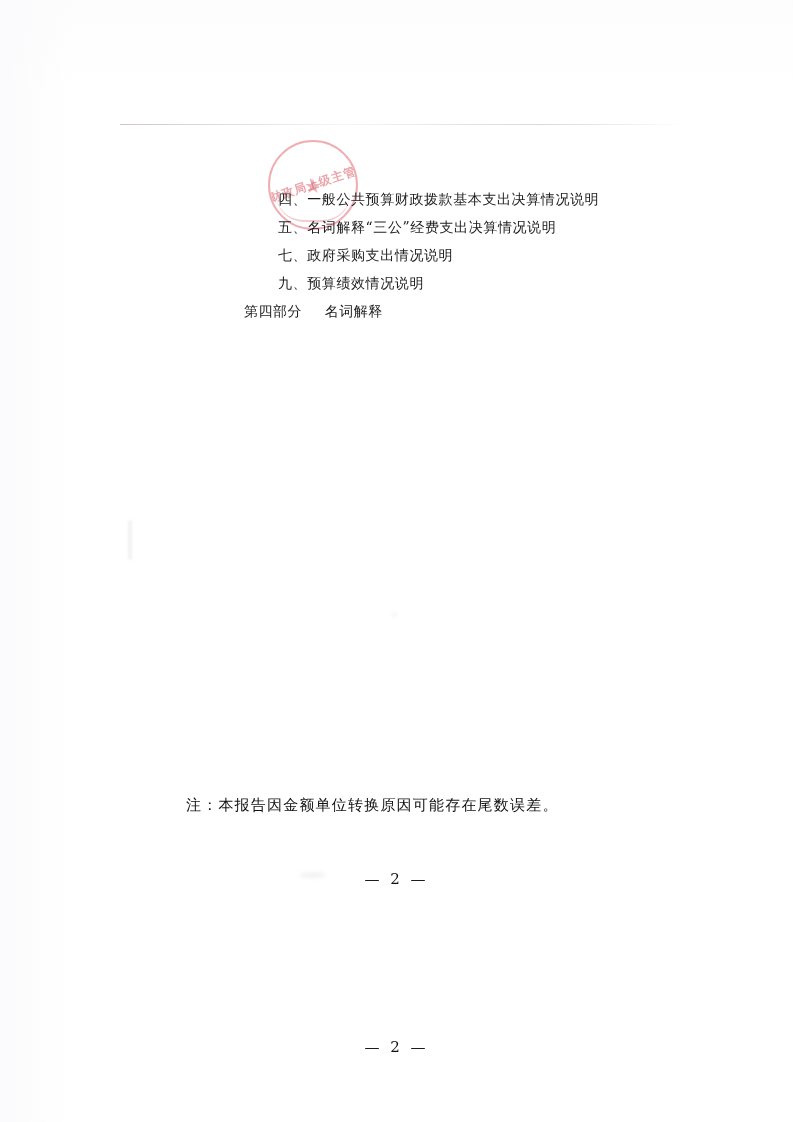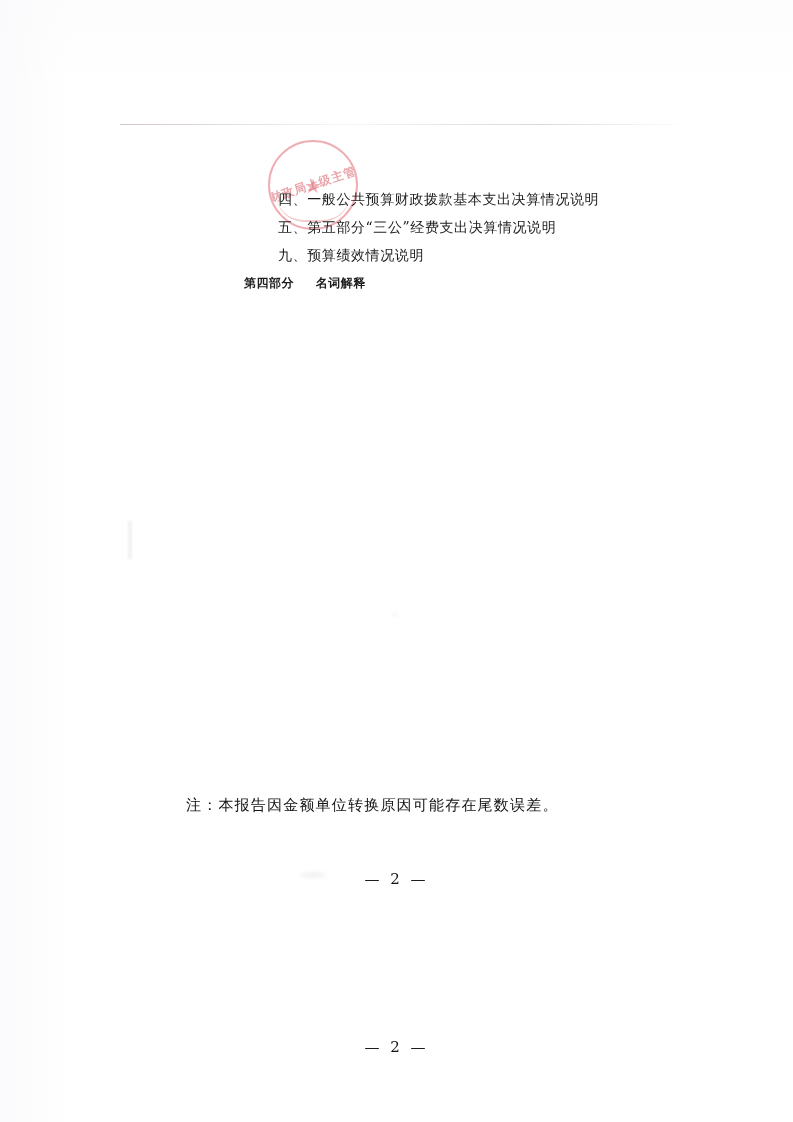--- a/index.html
+++ b/index.html
@@ -97,23 +97,23 @@
     line-height: 28px;
     white-space: nowrap;
     letter-spacing: 0.6px;
   }
   .toc-line.indent {
     padding-left: 34px;
     font-family: "DejaVu Serif", serif;
     font-size: 14px;
   }
   .toc-line.part {
-    font-weight: bold;
+    font-weight: normal;
     font-family: "Liberation Sans", sans-serif;
-    font-size: 12px;
+    font-size: 14px;
     letter-spacing: 0.5px;
   }
   .toc-line.part .gap {
     display: inline-block;
     width: 14px;
   }
 
   
   .note {
     position: absolute;
@@ -160,21 +160,22 @@
   <div class="top-rule"></div>
 
   <div class="seal">
     <div class="seal-star">★</div>
     <div class="seal-arc"></div>
     <div class="seal-text">财政局上级主管</div>
   </div>
 
   <div class="toc">
     <div class="toc-line indent">四、一般公共预算财政拨款基本支出决算情况说明</div>
-    <div class="toc-line indent">五、第五部分“三公”经费支出决算情况说明</div>
+    <div class="toc-line indent">五、名词解释“三公”经费支出决算情况说明</div>
+    <div class="toc-line indent">七、政府采购支出情况说明</div>
     <div class="toc-line indent">九、预算绩效情况说明</div>
 
     <div class="toc-line part">
       <span>第四部分</span>
       <span class="gap"></span>
       <span>名词解释</span>
     </div>
   </div>
 
   <div class="note">注：本报告因金额单位转换原因可能存在尾数误差。</div>

